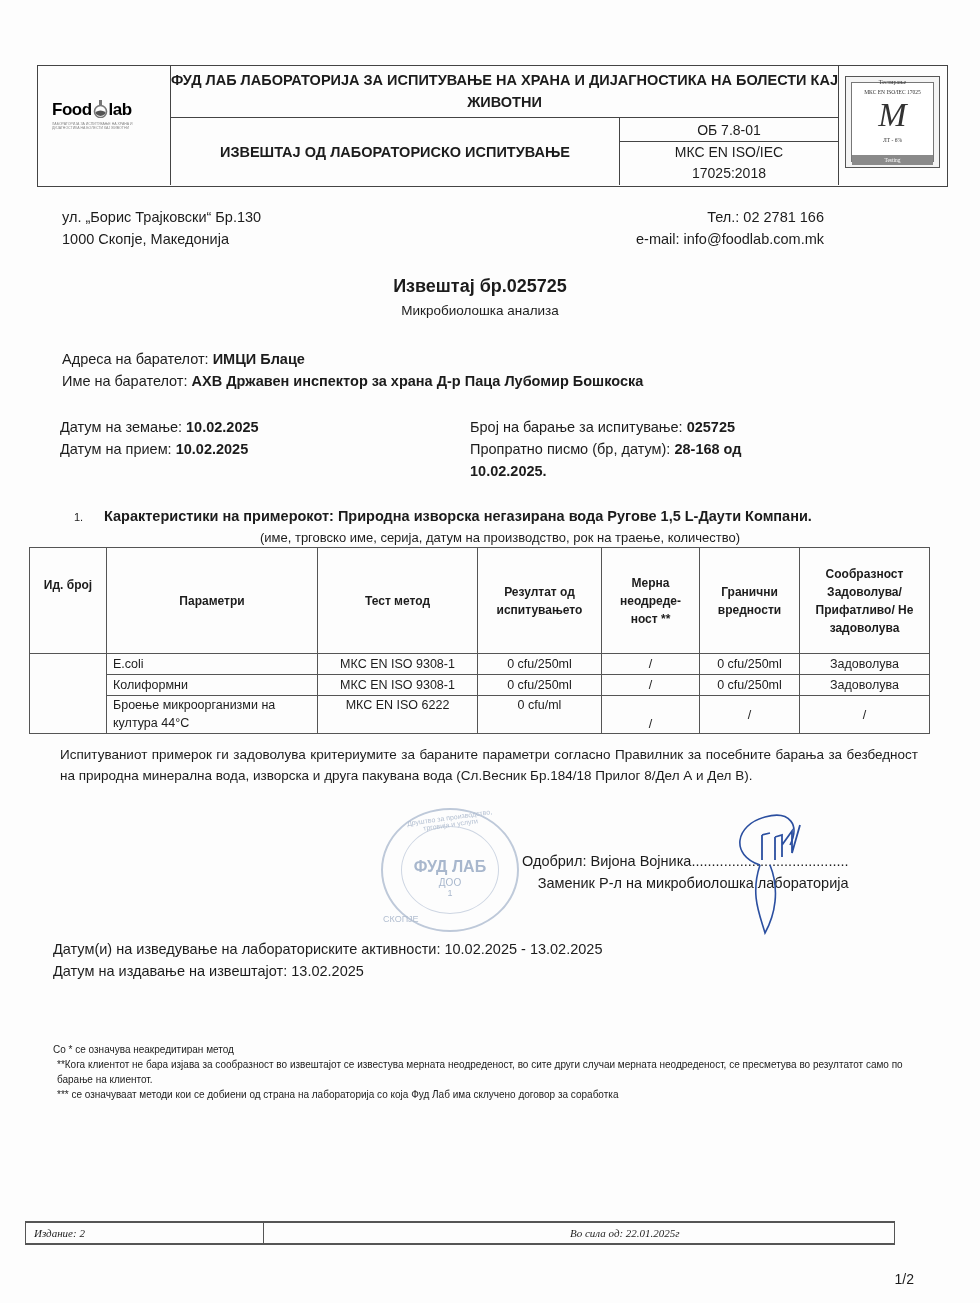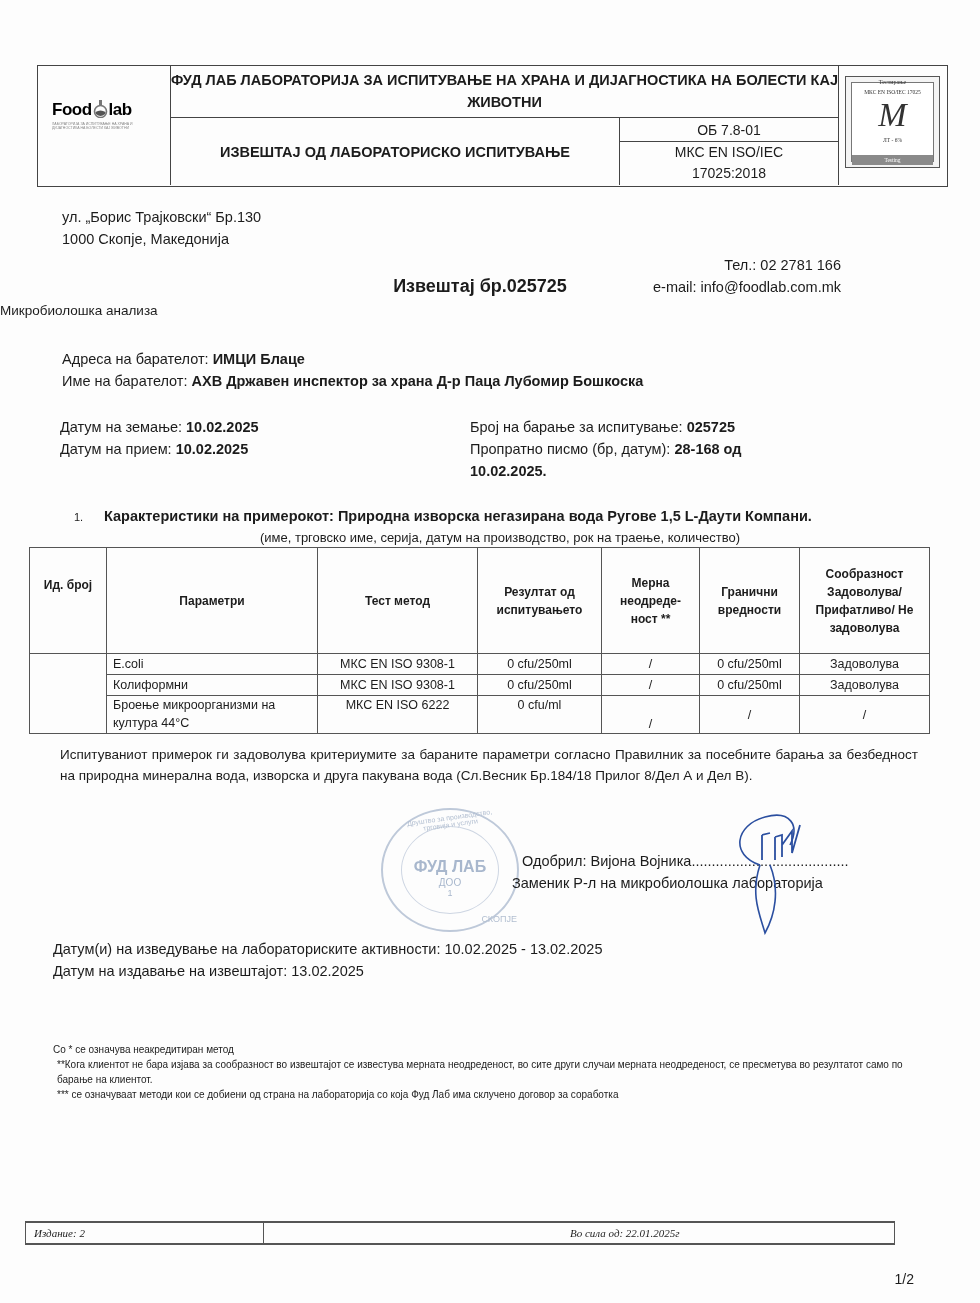--- a/index.html
+++ b/index.html
@@ -24,24 +24,24 @@
   .cert { position: absolute; left: 6px; top: 10px; width: 95px; height: 92px; border: 1px solid #555; background: #f4f4f4; }
   .cert .frame { position: absolute; left: 5px; top: 5px; right: 5px; bottom: 5px; border: 1px solid #777; background: #fff; }
   .cert .top { position: absolute; left: 0; right: 0; top: -4px; text-align: center; font-family: "Liberation Serif", serif; font-size: 6px; color: #333; }
   .cert .mid { position: absolute; left: 0; right: 0; top: 6px; text-align: center; font-family: "Liberation Serif", serif; font-size: 5.5px; color: #333; }
   .cert .mono { position: absolute; left: 0; right: 0; top: 14px; text-align: center; font-family: "Liberation Serif", serif; font-style: italic; font-size: 34px; color: #333; line-height: 36px; }
   .cert .num { position: absolute; left: 0; right: 0; top: 54px; text-align: center; font-family: "Liberation Serif", serif; font-size: 5.5px; color: #333; }
   .cert .bar { position: absolute; left: 0; right: 0; bottom: -4px; height: 10px; background: #8a8a8a; color: #fff; text-align: center; font-size: 5.5px; line-height: 10px; font-family: "Liberation Serif", serif; }
 
   
   .addr-l { position: absolute; left: 62px; top: 206px; font-size: 14.5px; line-height: 22px; }
-  .addr-r { position: absolute; right: 139px; top: 206px; font-size: 14.5px; line-height: 22px; text-align: right; margin-top: 48px; }
+  .addr-r { position: absolute; right: 156px; top: 206px; font-size: 14.5px; line-height: 22px; text-align: right; }
 
   .rep-title { position: absolute; left: 0; width: 960px; top: 276px; text-align: center; font-weight: bold; font-size: 18px; }
-  .rep-sub { position: absolute; left: 0; width: 960px; top: 303px; text-align: left; font-size: 13.5px; }
+  .rep-sub { position: absolute; left: 0; width: 960px; top: 303px; text-align: center; font-size: 13.5px; }
 
   .req { position: absolute; left: 62px; top: 348px; font-size: 14.5px; line-height: 22px; }
   .req b { font-weight: bold; }
 
   .dates-l { position: absolute; left: 60px; top: 416px; font-size: 14.5px; line-height: 22px; }
   .dates-r { position: absolute; left: 470px; top: 416px; font-size: 14.5px; line-height: 22px; width: 340px; }
 
   .sample { position: absolute; left: 74px; top: 508px; font-size: 14.5px; font-weight: bold; }
   .sample .n { font-size: 11px; font-weight: normal; display: inline-block; width: 30px; }
   .sample-note { position: absolute; left: 0; width: 1000px; top: 530px; text-align: center; font-size: 13px; }
@@ -55,25 +55,25 @@
   .res td.id { border-bottom: 1.2px solid #555; }
 
   .concl { position: absolute; left: 60px; top: 744px; width: 858px; font-size: 13.5px; line-height: 21px; text-align: justify; }
 
   
   .stamp { position: absolute; left: 381px; top: 808px; width: 138px; height: 124px; border-radius: 50%; border: 2px solid #b8c4d6; opacity: 0.9; }
   .stamp .inner { position: absolute; left: 18px; top: 16px; width: 98px; height: 88px; border-radius: 50%; border: 1px solid #c9d2e0; }
   .stamp .t1 { position: absolute; left: 0; right: 0; top: 48px; text-align: center; font-weight: bold; font-size: 16px; color: #9fb0c8; }
   .stamp .t2 { position: absolute; left: 0; right: 0; top: 67px; text-align: center; font-size: 10px; color: #9fb0c8; }
   .stamp .t3 { position: absolute; left: 0; right: 0; top: 78px; text-align: center; font-size: 9px; color: #9fb0c8; }
-  .stamp .t4 { position: absolute; left: 0; right: 0; top: 104px; text-align: right; font-size: 9px; color: #aab8cc; }
+  .stamp .t4 { position: absolute; left: 0; right: 0; top: 104px; text-align: left; font-size: 9px; color: #aab8cc; }
   .stamp .t5 { position: absolute; left: 20px; right: 20px; top: 4px; text-align: center; font-size: 7px; color: #aab8cc; transform: rotate(-8deg); }
 
   .approv { position: absolute; left: 522px; top: 850px; font-size: 14.5px; line-height: 22px; }
-  .approv .l2 { margin-left: -10px; }
+  .approv .l2 { margin-left: -10px; text-align: right; }
   .sig { position: absolute; left: 720px; top: 805px; width: 110px; height: 130px; }
 
   .perf { position: absolute; left: 53px; top: 938px; font-size: 14.5px; line-height: 22px; }
 
   .foot-notes { position: absolute; left: 53px; top: 1042px; font-size: 10px; line-height: 15px; width: 860px; }
   .foot-notes .i1 { padding-left: 4px; }
 
   .ver { position: absolute; left: 25px; top: 1221px; width: 870px; height: 24px; border: 1.5px solid #555; border-top-width: 2px; border-bottom-width: 2px; font-family: "Liberation Serif", serif; font-style: italic; font-size: 11px; }
   .ver div { position: absolute; top: 0; height: 20px; line-height: 20px; padding-left: 8px; }
   .ver .c1 { left: 0; width: 238px; border-right: 1.2px solid #555; }

